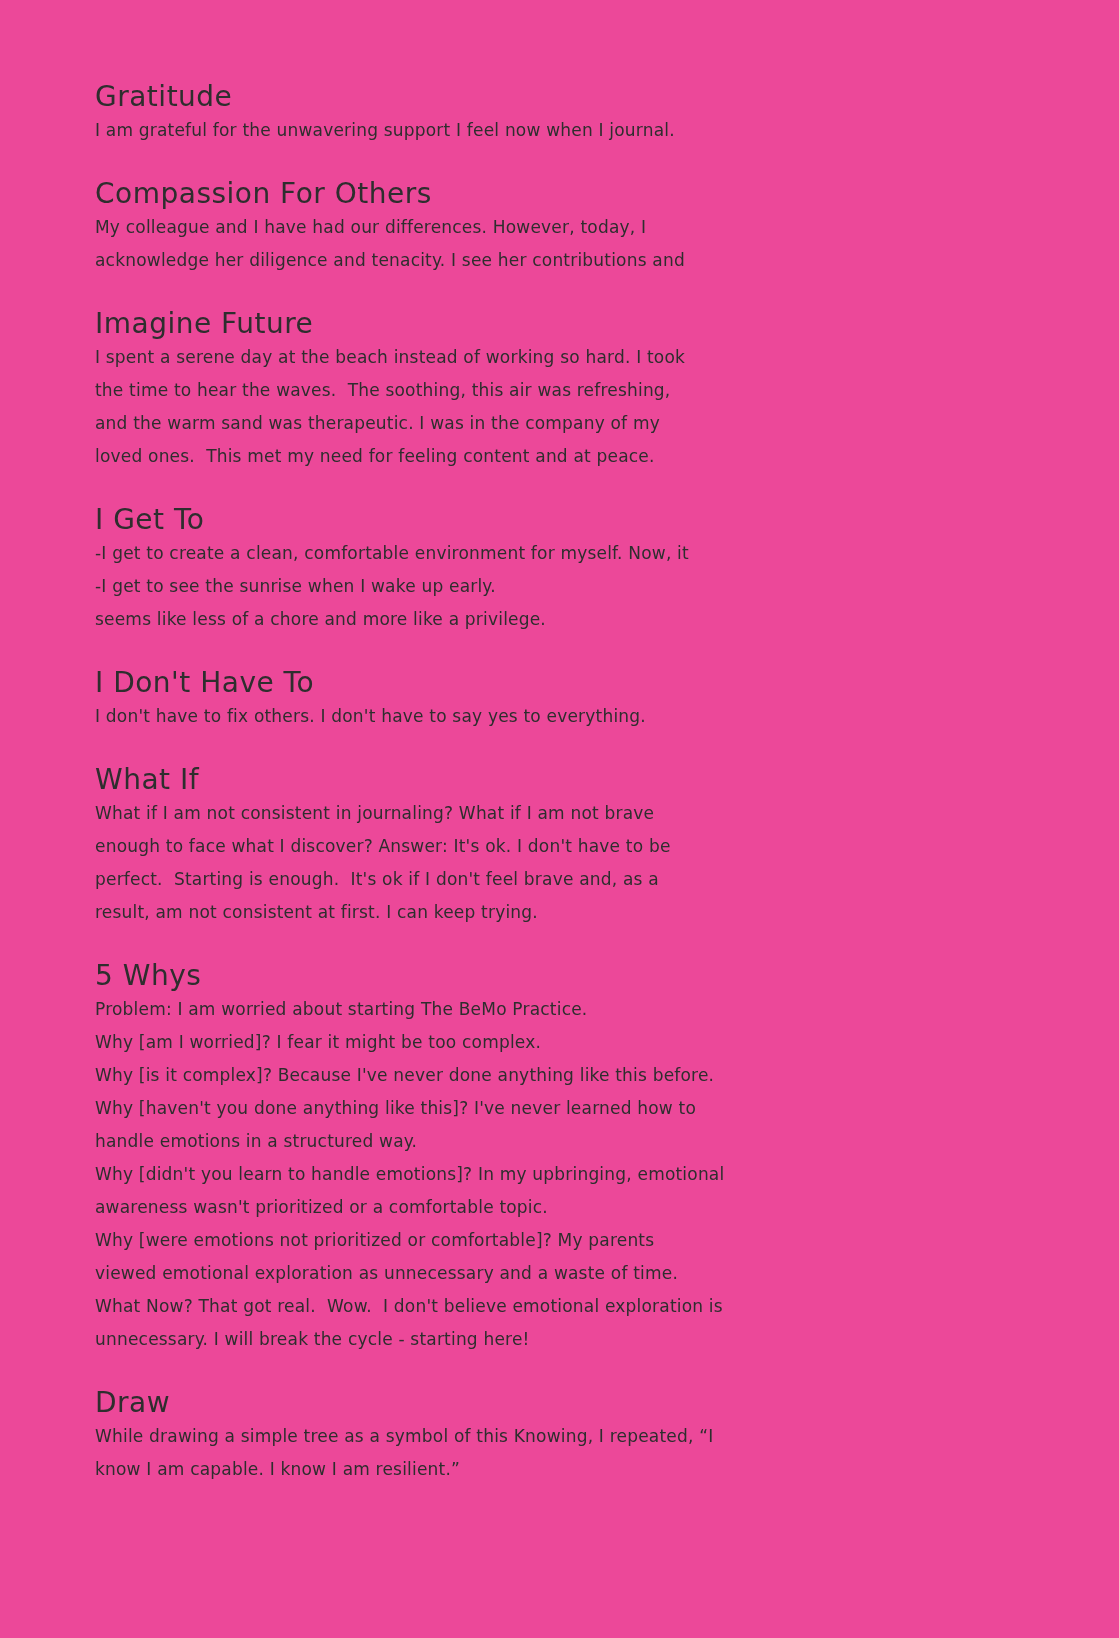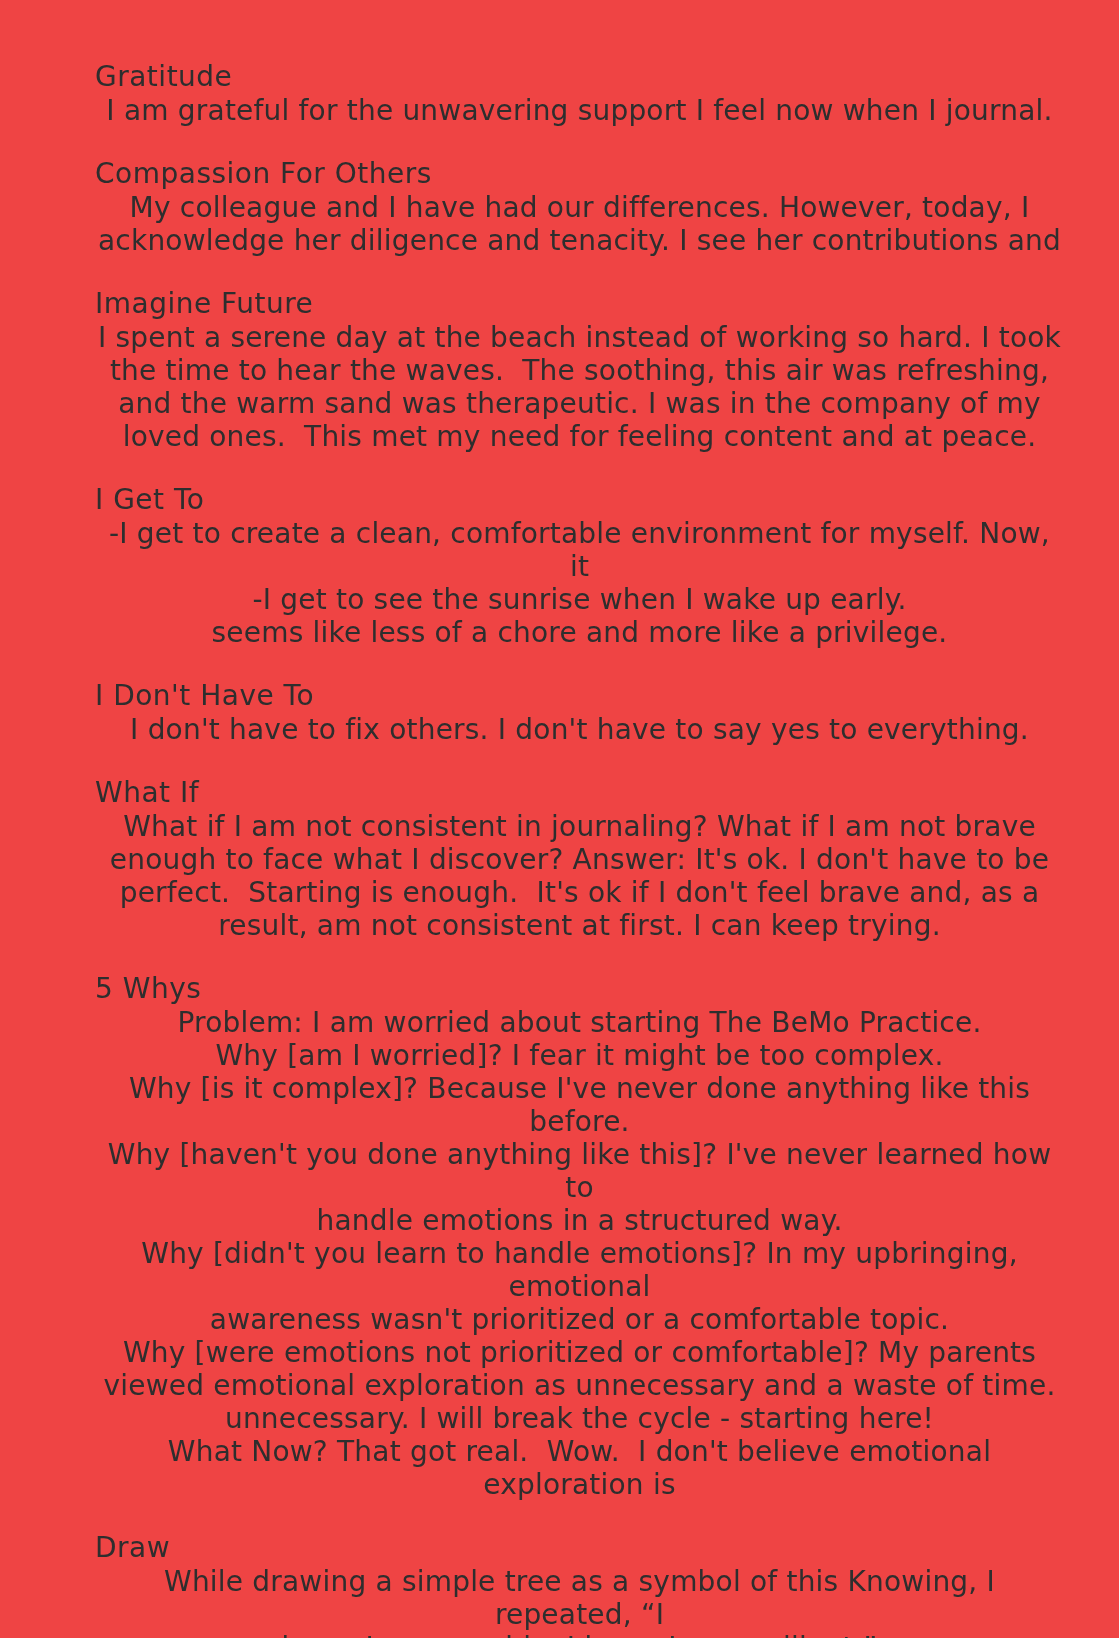--- a/index.html
+++ b/index.html
@@ -4,41 +4,40 @@
 <style>
   html, body {
     margin: 0;
     padding: 0;
     background: #ffffff;
   }
   .page {
     position: relative;
     width: 1119px;
     height: 1638px;
-    background: #ef4444;
+    background: #ec4899;
     box-sizing: border-box;
-    padding: 60px 55px 0 95px;
+    padding: 80px 55px 0 95px;
     font-family: cursive, "DejaVu Sans", sans-serif;
     color: #2e2e2e;
     overflow: hidden;
   }
   .journal-section {
     margin: 0 0 30px 0;
   }
   .section-title {
     font-size: 28px;
     line-height: 34px;
     letter-spacing: 0.5px;
   }
   .section-line {
-    font-size: 28px;
+    font-size: 17px;
     line-height: 33px;
     white-space: pre-wrap;
     letter-spacing: 0.2px;
-    text-align: center;
   }
 </style>
 </head>
 <body>
 
 <div class="page">
   <div id="sections-container">
       <section class="journal-section">
         <div class="section-title">Gratitude</div>
         <div class="section-line">I am grateful for the unwavering support I feel now when I journal.</div>
@@ -76,22 +75,22 @@
         <div class="section-title">5 Whys</div>
         <div class="section-line">Problem: I am worried about starting The BeMo Practice.</div>
         <div class="section-line">Why [am I worried]? I fear it might be too complex.</div>
         <div class="section-line">Why [is it complex]? Because I've never done anything like this before.</div>
         <div class="section-line">Why [haven't you done anything like this]? I've never learned how to</div>
         <div class="section-line">handle emotions in a structured way.</div>
         <div class="section-line">Why [didn't you learn to handle emotions]? In my upbringing, emotional</div>
         <div class="section-line">awareness wasn't prioritized or a comfortable topic.</div>
         <div class="section-line">Why [were emotions not prioritized or comfortable]? My parents</div>
         <div class="section-line">viewed emotional exploration as unnecessary and a waste of time.</div>
+        <div class="section-line">What Now? That got real.  Wow.  I don't believe emotional exploration is</div>
         <div class="section-line">unnecessary. I will break the cycle - starting here!</div>
-        <div class="section-line">What Now? That got real.  Wow.  I don't believe emotional exploration is</div>
       </section>
       <section class="journal-section">
         <div class="section-title">Draw</div>
         <div class="section-line">While drawing a simple tree as a symbol of this Knowing, I repeated, “I</div>
         <div class="section-line">know I am capable. I know I am resilient.”</div>
       </section>
     </div>
 </div>
 
 </body></html>

